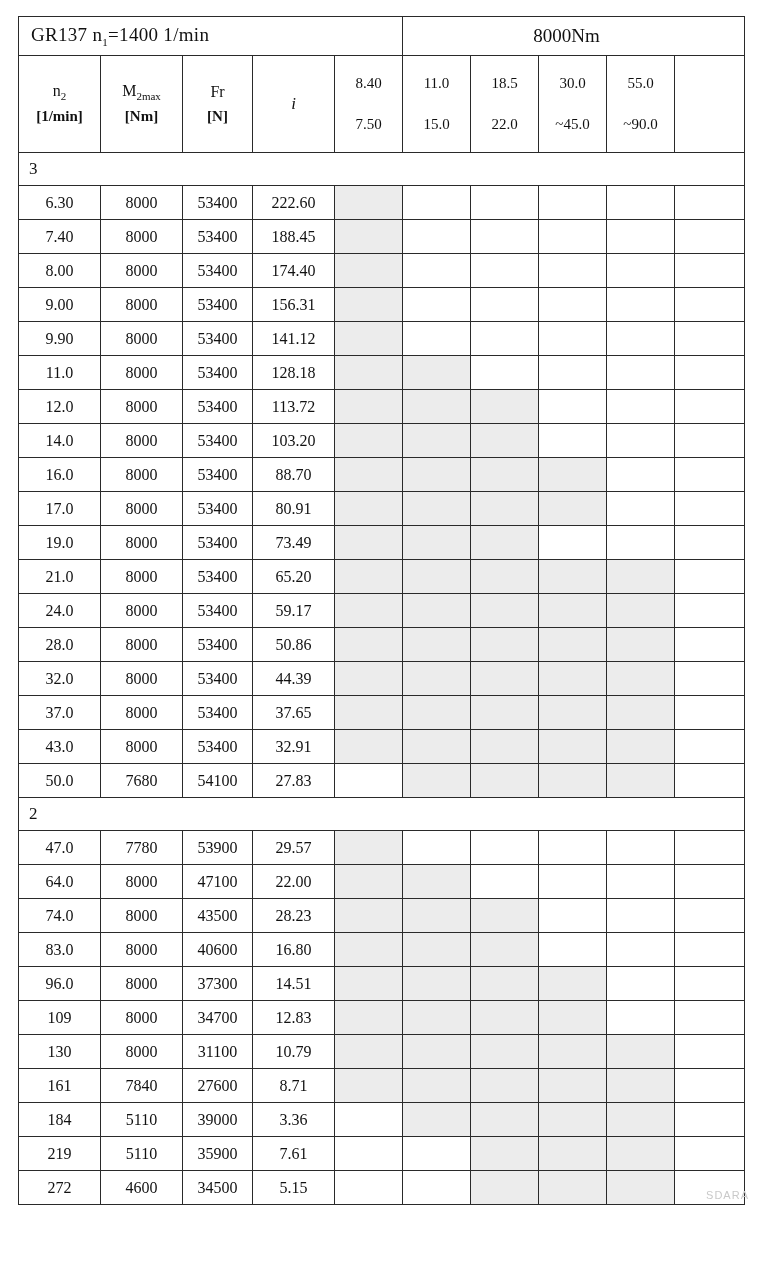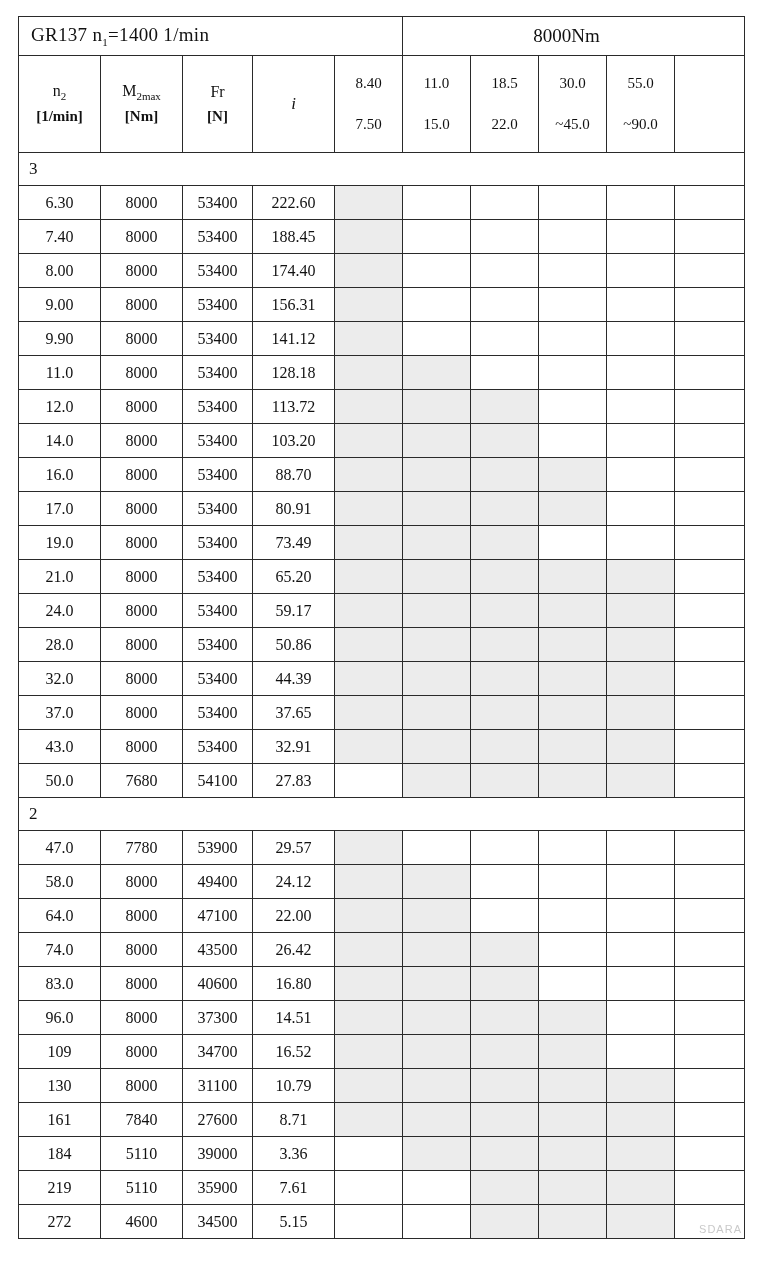--- a/index.html
+++ b/index.html
@@ -104,21 +104,21 @@
   
   col.c-n2 { width: 82px; }
   col.c-m2 { width: 82px; }
   col.c-fr { width: 70px; }
   col.c-i  { width: 82px; }
   col.c-g  { width: 68px; }
   col.c-last { width: 70px; }
 
   .watermark {
     position: absolute;
-    right: 8px;
+    right: 1px;
     bottom: 4px;
     font-family: "Liberation Sans", sans-serif;
     font-size: 11px;
     color: #c9c9c9;
     letter-spacing: 1px;
   }
 </style>
 </head>
 <body>
 
@@ -411,48 +411,36 @@
           <td>53900</td>
           <td>29.57</td>
           <td class="shade"></td>
           <td class="blank"></td>
           <td class="blank"></td>
           <td class="blank"></td>
           <td class="blank"></td>
           <td class="blank"></td>
         </tr>
         <tr class="data-row">
-          <td>58.0</td>
-          <td>8000</td>
-          <td>49400</td>
-          <td>24.12</td>
-          <td class="shade"></td>
-          <td class="shade"></td>
-          <td class="blank"></td>
-          <td class="blank"></td>
-          <td class="blank"></td>
-          <td class="blank"></td>
-        </tr>
-        <tr class="data-row">
           <td>64.0</td>
           <td>8000</td>
           <td>47100</td>
           <td>22.00</td>
           <td class="shade"></td>
           <td class="shade"></td>
           <td class="blank"></td>
           <td class="blank"></td>
           <td class="blank"></td>
           <td class="blank"></td>
         </tr>
         <tr class="data-row">
           <td>74.0</td>
           <td>8000</td>
           <td>43500</td>
-          <td>26.42</td>
+          <td>28.23</td>
           <td class="shade"></td>
           <td class="shade"></td>
           <td class="shade"></td>
           <td class="blank"></td>
           <td class="blank"></td>
           <td class="blank"></td>
         </tr>
         <tr class="data-row">
           <td>83.0</td>
           <td>8000</td>
@@ -474,21 +462,21 @@
           <td class="shade"></td>
           <td class="shade"></td>
           <td class="shade"></td>
           <td class="blank"></td>
           <td class="blank"></td>
         </tr>
         <tr class="data-row">
           <td>109</td>
           <td>8000</td>
           <td>34700</td>
-          <td>16.52</td>
+          <td>12.83</td>
           <td class="shade"></td>
           <td class="shade"></td>
           <td class="shade"></td>
           <td class="shade"></td>
           <td class="blank"></td>
           <td class="blank"></td>
         </tr>
         <tr class="data-row">
           <td>130</td>
           <td>8000</td>

